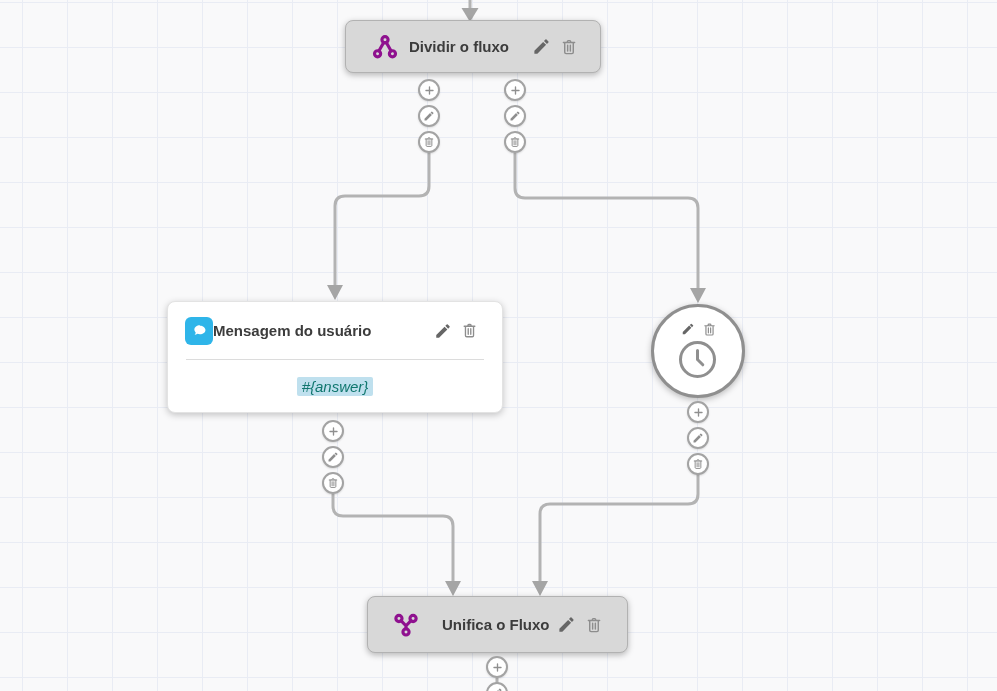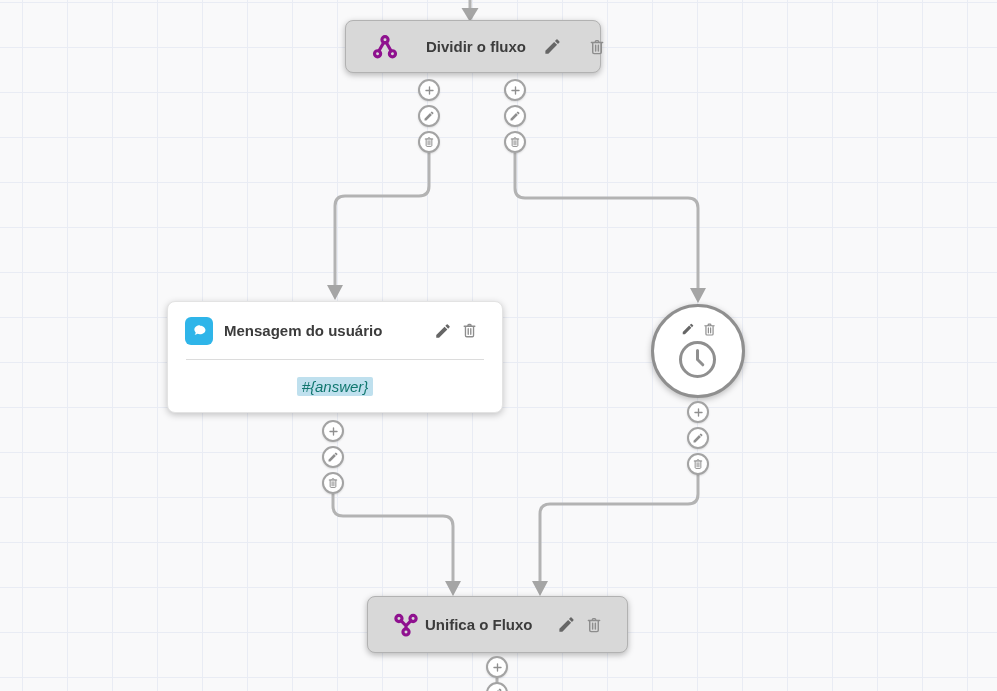--- a/index.html
+++ b/index.html
@@ -33,21 +33,21 @@
   }
   .node .title{font-size:15px;font-weight:700;color:var(--title_text);white-space:nowrap;}
   .hdr-edit{color:#666;margin-left:auto;}
   .hdr-del{color:#8d8d8d;}
   .hdr-edit,.hdr-del{display:inline-flex;cursor:pointer;}
   .card{
     position:absolute;z-index:3;box-sizing:border-box;background:#fff;border:1px solid #e3e3e3;
     border-radius:8px;box-shadow:0 2px 7px rgba(0,0,0,.22);
   }
   .card-header{display:flex;align-items:center;height:57px;padding:0 24px 0 17px;}
-  .card-header .title{font-size:15px;font-weight:700;color:var(--title_text);margin-left:11px;white-space:nowrap;}
+  .card-header .title{font-size:15px;font-weight:700;color:var(--title_text);white-space:nowrap;}
   .card-divider{height:1px;background:#dcdcdc;margin:0 18px;}
   .card-body{height:52px;display:flex;align-items:center;justify-content:center;}
   .var-chip{
     font-size:15px;font-style:italic;color:#0f766e;background:var(--variable_highlight);
     padding:1px 5px;border-radius:2px;
   }
   .msg-icon{
     width:28px;height:28px;border-radius:6px;background:var(--accent_blue);flex:0 0 auto;
     display:flex;align-items:center;justify-content:center;
   }
@@ -84,21 +84,21 @@
     </g>
     <g fill="#a5a5a5">
       <polygon points="461.5,8 478.5,8 470,22"></polygon>
       <polygon points="327,285 343,285 335,300"></polygon>
       <polygon points="690,288 706,288 698,303"></polygon>
       <polygon points="445,581 461,581 453,596"></polygon>
       <polygon points="532,581 548,581 540,596"></polygon>
     </g>
   </svg>
 
-  <div class="node" style="left:345px;top:20px;width:256px;height:53px;padding:0 22px 0 26px;gap:17px;">
+  <div class="node" style="left:345px;top:20px;width:256px;height:53px;padding:0 22px 0 26px;">
     <span class="purple-icon">
       <svg width="26" height="26" viewBox="0 0 28 28" stroke="currentColor" stroke-width="3.4" fill="none" stroke-linecap="round">
         <path d="M12.6 9.2 L7.4 18.3 M15.4 9.2 L20.6 18.3"></path>
         <circle cx="14" cy="6.2" r="3.3"></circle>
           <circle cx="6" cy="21.3" r="3.3"></circle>
           <circle cx="22" cy="21.3" r="3.3"></circle>
       </svg>
     </span>
     <span class="title" style="margin-left:11px">Dividir o fluxo</span>
     <span class="hdr-edit">
@@ -230,21 +230,21 @@
 
   <div class="node" style="left:367px;top:596px;width:261px;height:57px;padding:0 24px 0 25px;">
     <span class="purple-icon">
       <svg width="26" height="26" viewBox="0 0 28 28" stroke="currentColor" stroke-width="3.4" fill="none" stroke-linecap="round">
         <path d="M8.6 9.4 L14 14.8 L19.4 9.4 M14 14.8 V18"></path>
         <circle cx="6.4" cy="7" r="3.3"></circle>
           <circle cx="21.6" cy="7" r="3.3"></circle>
           <circle cx="14" cy="21.5" r="3.3"></circle>
       </svg>
     </span>
-    <span class="title" style="margin-left:6px">Unifica o Fluxo</span>
+    <span class="title" style="margin-left:23px">Unifica o Fluxo</span>
     <span class="hdr-edit">
       <svg width="19" height="19" viewBox="0 0 24 24" fill="currentColor">
           <path d="M3 17.25V21h3.75L17.81 9.94l-3.75-3.75L3 17.25zM20.71 7.04a1 1 0 0 0 0-1.41l-2.34-2.34a1 1 0 0 0-1.41 0l-1.83 1.83 3.75 3.75 1.83-1.83z"></path>
         </svg>
     </span>
     <span class="hdr-del" style="margin-left:9px">
       <svg width="18" height="18" viewBox="0 0 24 24" stroke="currentColor" stroke-width="1.9" fill="none" stroke-linecap="round">
           <path d="M4.5 6h15 M9.8 6V4.7c0-.7.5-1.2 1.2-1.2h2c.7 0 1.2.5 1.2 1.2V6 M6.3 6v13c0 1 .8 1.8 1.8 1.8h7.8c1 0 1.8-.8 1.8-1.8V6 M10.2 9.5v7.8 M13.8 9.5v7.8"></path>
         </svg>
     </span>

